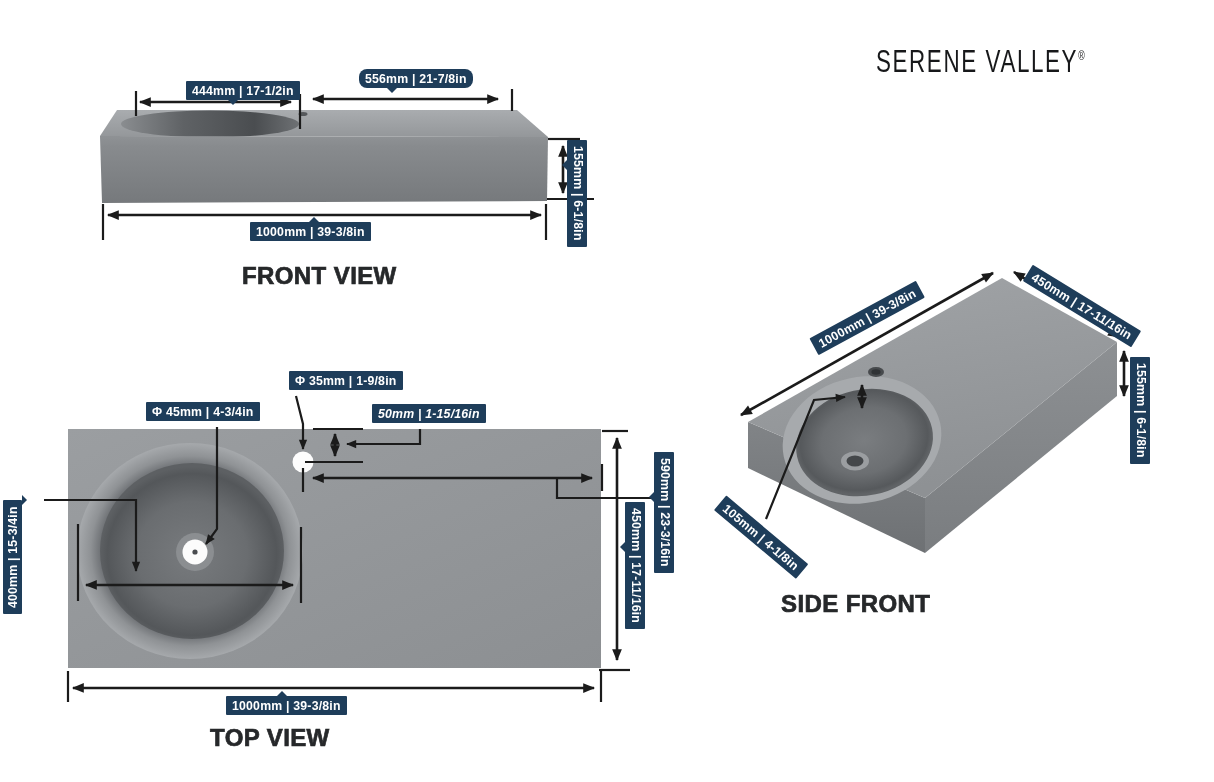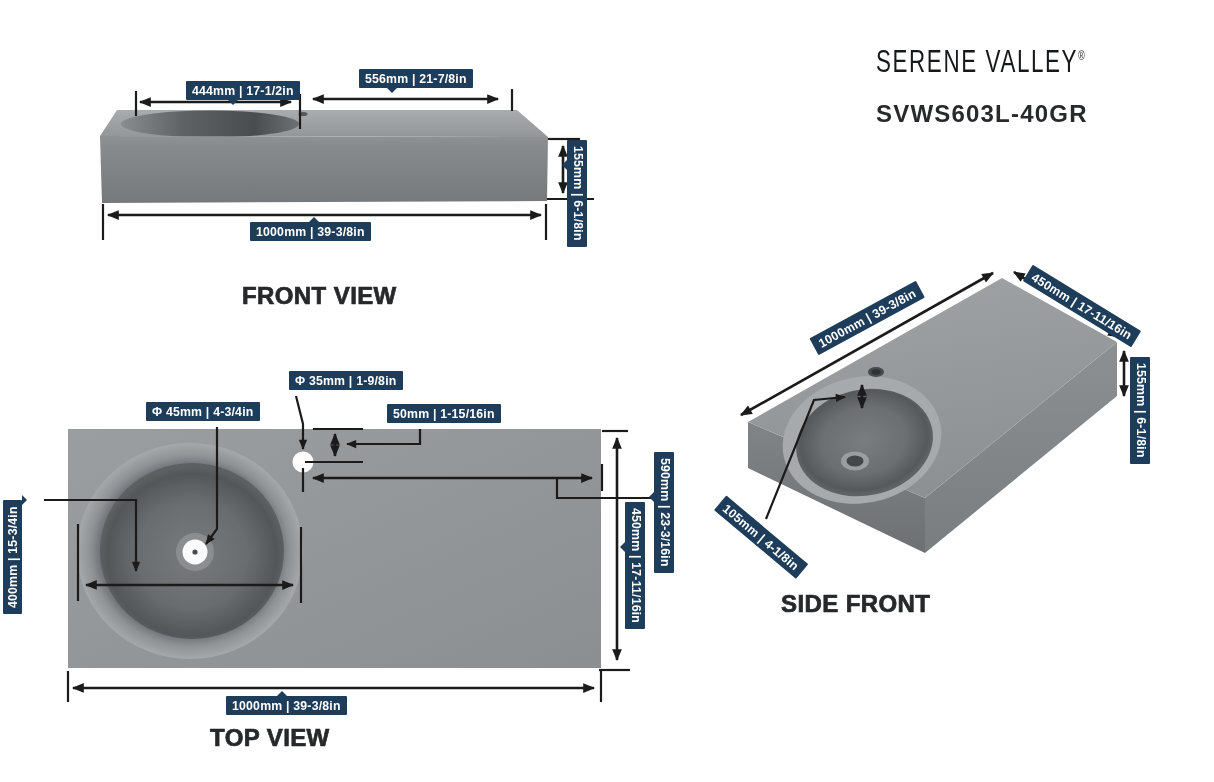--- a/index.html
+++ b/index.html
@@ -176,31 +176,30 @@
 
       <line class="dim" x1="741" y1="415" x2="993" y2="273" marker-start="url(#ah)" marker-end="url(#ah)"></line>
       <line class="dim" x1="1014" y1="272" x2="1119" y2="337" marker-start="url(#ah)" marker-end="url(#ah)"></line>
       <line class="dim" x1="1124" y1="351" x2="1124" y2="396" marker-start="url(#ah)" marker-end="url(#ah)"></line>
       <path class="leader" d="M766,519 L814,400 L845,397" marker-end="url(#ah)"></path>
       <line class="dim" x1="862" y1="385" x2="862" y2="408" marker-start="url(#ah)" marker-end="url(#ah)"></line>
     </g>
   </svg>
 
   <div class="brand"><span>SERENE VALLEY</span><sup class="reg">®</sup></div>
-  <div class="model">SVWS603L-40GR</div>
 
   <div class="tag tail-b" style="left:186px;top:81px;--tp:47px;">444mm | 17-1/2in</div>
-  <div class="tag tail-b" style="left:359px;top:69px;--tp:33px;">556mm | 21-7/8in</div>
+  <div class="tag tail-b" style="left:359px;top:69px;border-radius:8px;--tp:33px;">556mm | 21-7/8in</div>
   <div class="tag vert tail-l" style="left:567px;top:140px;--tp:25px;">155mm | 6-1/8in</div>
   <div class="tag tail-t" style="left:250px;top:222px;--tp:64px;">1000mm | 39-3/8in</div>
-  <div class="view-title" style="left:242px;top:282px;">FRONT VIEW</div>
+  <div class="view-title" style="left:242px;top:262px;">FRONT VIEW</div>
 
   <div class="tag" style="left:146px;top:402px;">Φ 45mm | 4-3/4in</div>
   <div class="tag" style="left:289px;top:371px;">Φ 35mm | 1-9/8in</div>
-  <div class="tag" style="left:387px;top:404px;">50mm | 1-15/16in</div>
+  <div class="tag" style="left:372px;top:404px;font-style:italic;">50mm | 1-15/16in</div>
   <div class="tag tail-b" style="left:22px;top:595px;--tp:114px;transform:rotate(-90deg);transform-origin:left bottom;">400mm | 15-3/4in</div>
   <div class="tag vert tail-l" style="left:654px;top:452px;--tp:45px;">590mm | 23-3/16in</div>
   <div class="tag vert tail-l" style="left:625px;top:502px;--tp:45px;">450mm | 17-11/16in</div>
   <div class="tag tail-t" style="left:226px;top:696px;--tp:56px;">1000mm | 39-3/8in</div>
   <div class="view-title" style="left:210px;top:724px;">TOP VIEW</div>
 
   <div class="tag rot" style="left:867px;top:318px;transform:translate(-50%,-50%) rotate(-28.5deg);">1000mm | 39-3/8in</div>
   <div class="tag rot" style="left:1082px;top:306px;transform:translate(-50%,-50%) rotate(31.5deg);">450mm | 17-11/16in</div>
   <div class="tag vert" style="left:1130px;top:357px;">155mm | 6-1/8in</div>
   <div class="tag rot" style="left:761px;top:537px;transform:translate(-50%,-50%) rotate(40deg);">105mm | 4-1/8in</div>

